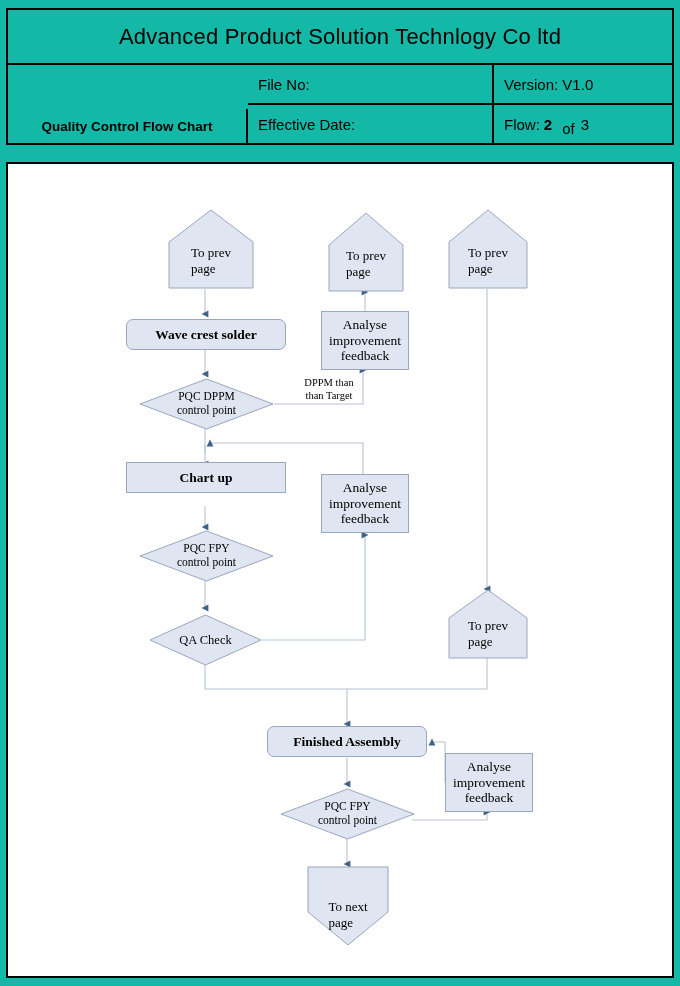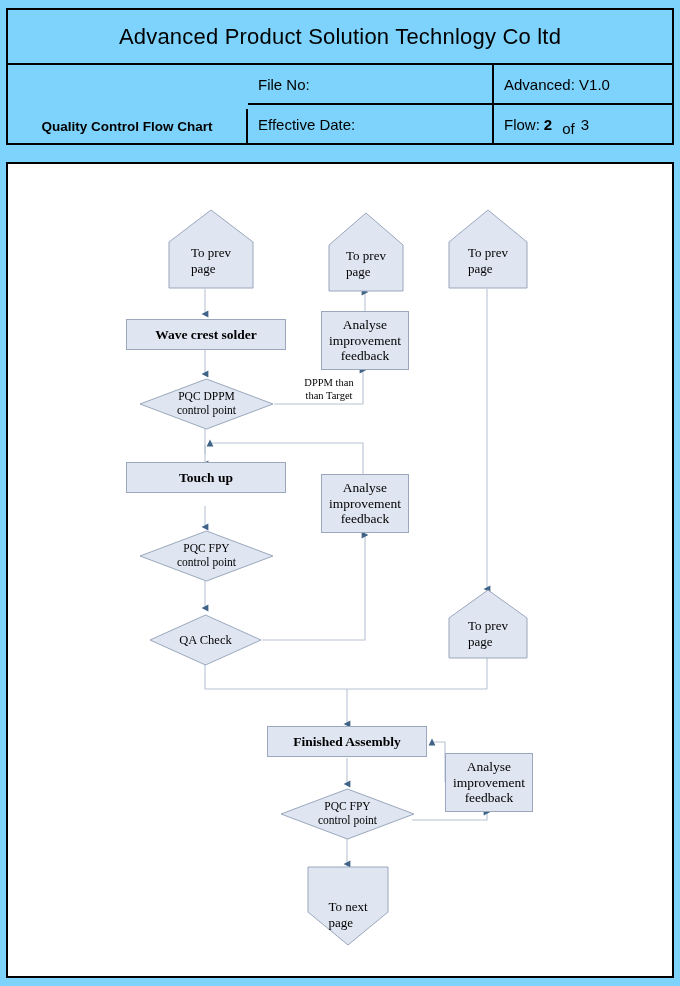--- a/index.html
+++ b/index.html
@@ -1,17 +1,17 @@
 <!DOCTYPE html>
 <html><head>
 <meta charset="utf-8">
 <style>
   html,body{margin:0;padding:0;background:#ffffff;}
   body{width:680px;height:986px;font-family:"Liberation Sans",sans-serif;color:#000;}
-  #page{position:relative;width:680px;height:986px;overflow:hidden;background:#7dd3fc;}
+  #page{position:relative;width:680px;height:986px;overflow:hidden;background:#14b8a6;}
 
   
   .hdr{position:absolute;left:6px;top:8px;width:668px;border:2px solid #000;box-sizing:border-box;}
   .hdr-title{height:55px;display:flex;align-items:center;justify-content:center;
              border-bottom:2px solid #000;box-sizing:border-box;}
   .hdr-title span{font-size:22px;font-family:"Liberation Sans",sans-serif;letter-spacing:.2px;}
   .hdr-body{display:flex;height:78px;box-sizing:border-box;}
   .hdr-doctype{width:240px;display:flex;align-items:center;justify-content:center;
                border-right:2px solid #000;box-sizing:border-box;margin-top:44px;}
   .hdr-doctype span{font-size:13.5px;font-weight:bold;}
@@ -66,21 +66,21 @@
     <div class="hdr-body">
       <div class="hdr-doctype">
         <span>Quality Control Flow Chart</span>
       </div>
       <div class="hdr-grid">
         <div class="hdr-row first">
           <div class="hdr-cell left">
             <span>File No:</span>
           </div>
           <div class="hdr-cell right">
-            <span>Advanced: V1.0</span>
+            <span>Version: V1.0</span>
           </div>
         </div>
         <div class="hdr-row">
           <div class="hdr-cell left">
             <span>Effective Date:</span>
           </div>
           <div class="hdr-cell right">
             <span>Flow:</span>
             <span class="pg-num">2</span>
             <span class="pg-of">of</span>
@@ -172,21 +172,21 @@
           <polygon points="1,33 40,1 79,33 79,79 1,79" fill="#dfe5f1" stroke="#9aa7bd" stroke-width="1"></polygon>
         </svg>
         <div class="ptext" style="top:30px;height:44px;">
           <div>
             <div>To prev</div>
             <div>page</div>
           </div>
         </div>
       </div>
 
-      <div class="node proc" style="left:118px;top:155px;width:160px;height:31px;">
+      <div class="node proc" style="left:118px;top:155px;width:160px;height:31px;border-radius:7px;">
         <span>Wave crest solder</span>
       </div>
 
       <div class="node feedback" style="left:313px;top:147px;width:88px;height:59px;">
         <div>
           <div>Analyse</div>
           <div>improvement</div>
           <div>feedback</div>
         </div>
       </div>
@@ -202,21 +202,21 @@
           </div>
         </div>
       </div>
 
       <div class="edge-label" style="left:279px;top:212px;width:84px;">
         <div>DPPM than</div>
         <div>than Target</div>
       </div>
 
       <div class="node proc" style="left:118px;top:298px;width:160px;height:31px;">
-        <span>Touch up</span>
+        <span>Chart up</span>
       </div>
 
       <div class="node feedback" style="left:313px;top:310px;width:88px;height:59px;">
         <div>
           <div>Analyse</div>
           <div>improvement</div>
           <div>feedback</div>
         </div>
       </div>
 
@@ -244,21 +244,21 @@
           <polygon points="1,29 40,1 79,29 79,69 1,69" fill="#dfe5f1" stroke="#9aa7bd" stroke-width="1"></polygon>
         </svg>
         <div class="ptext" style="top:24px;height:42px;">
           <div>
             <div>To prev</div>
             <div>page</div>
           </div>
         </div>
       </div>
 
-      <div class="node proc" style="left:259px;top:562px;width:160px;height:31px;">
+      <div class="node proc" style="left:259px;top:562px;width:160px;height:31px;border-radius:7px;">
         <span>Finished Assembly</span>
       </div>
 
       <div class="node feedback" style="left:437px;top:589px;width:88px;height:59px;">
         <div>
           <div>Analyse</div>
           <div>improvement</div>
           <div>feedback</div>
         </div>
       </div>

